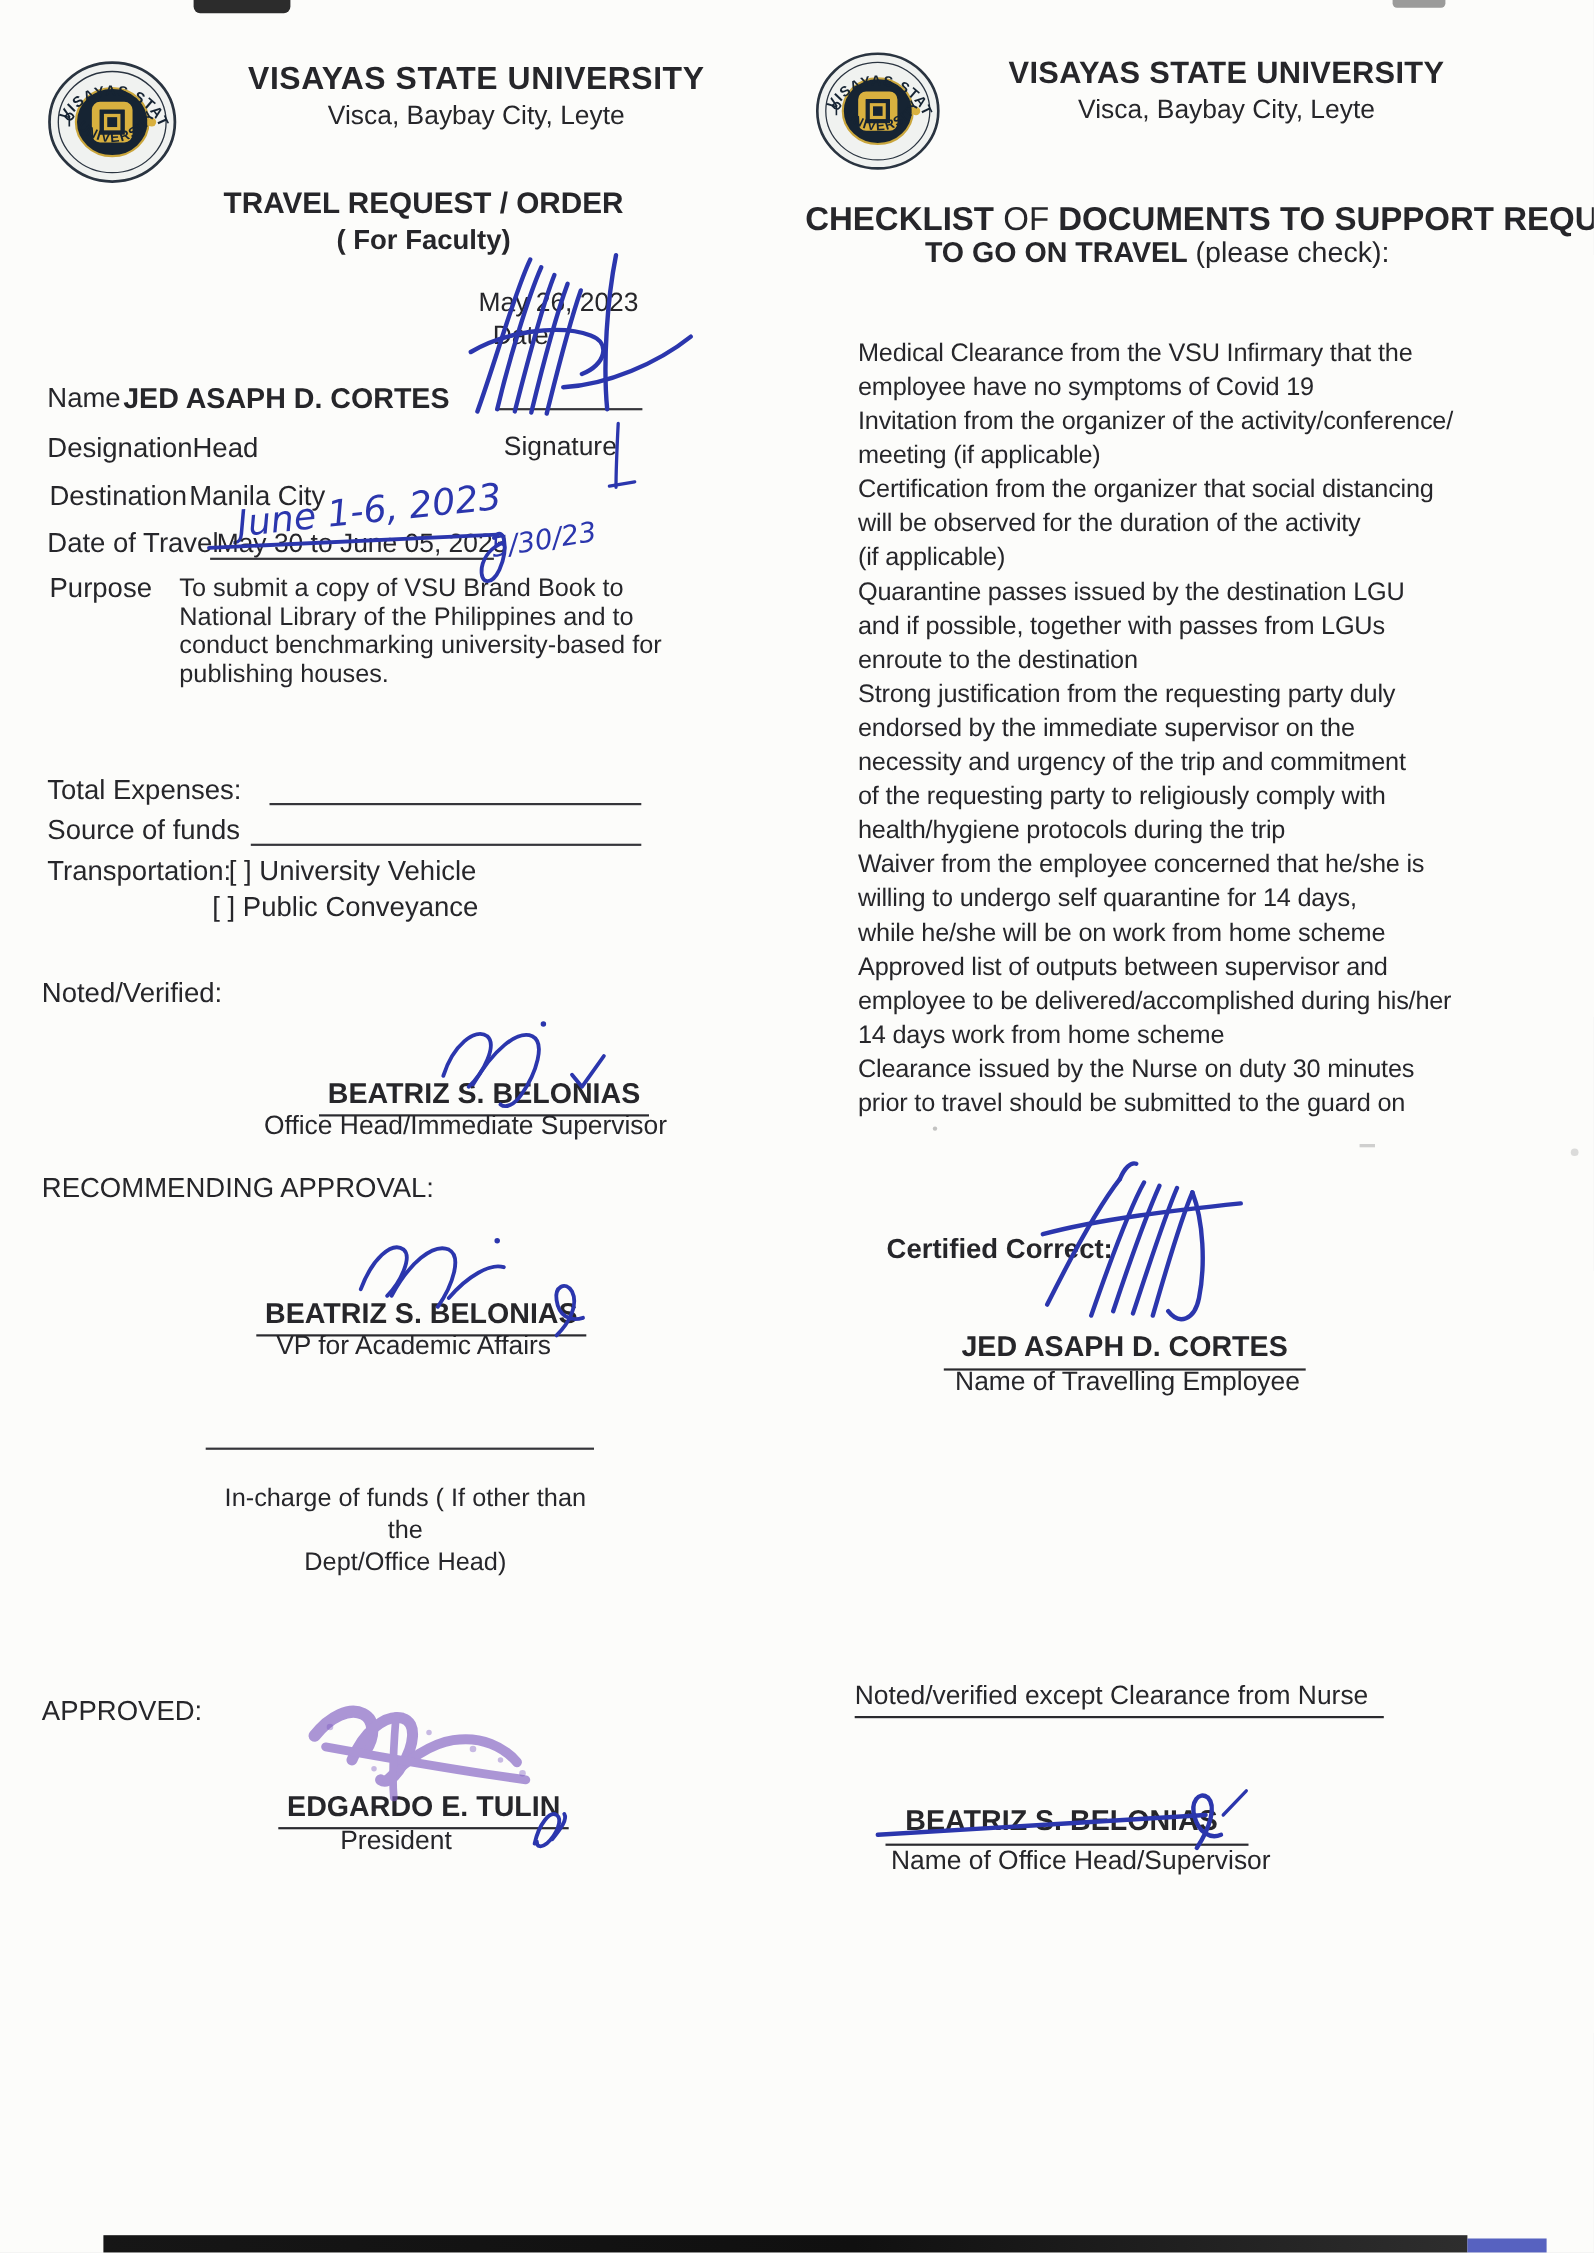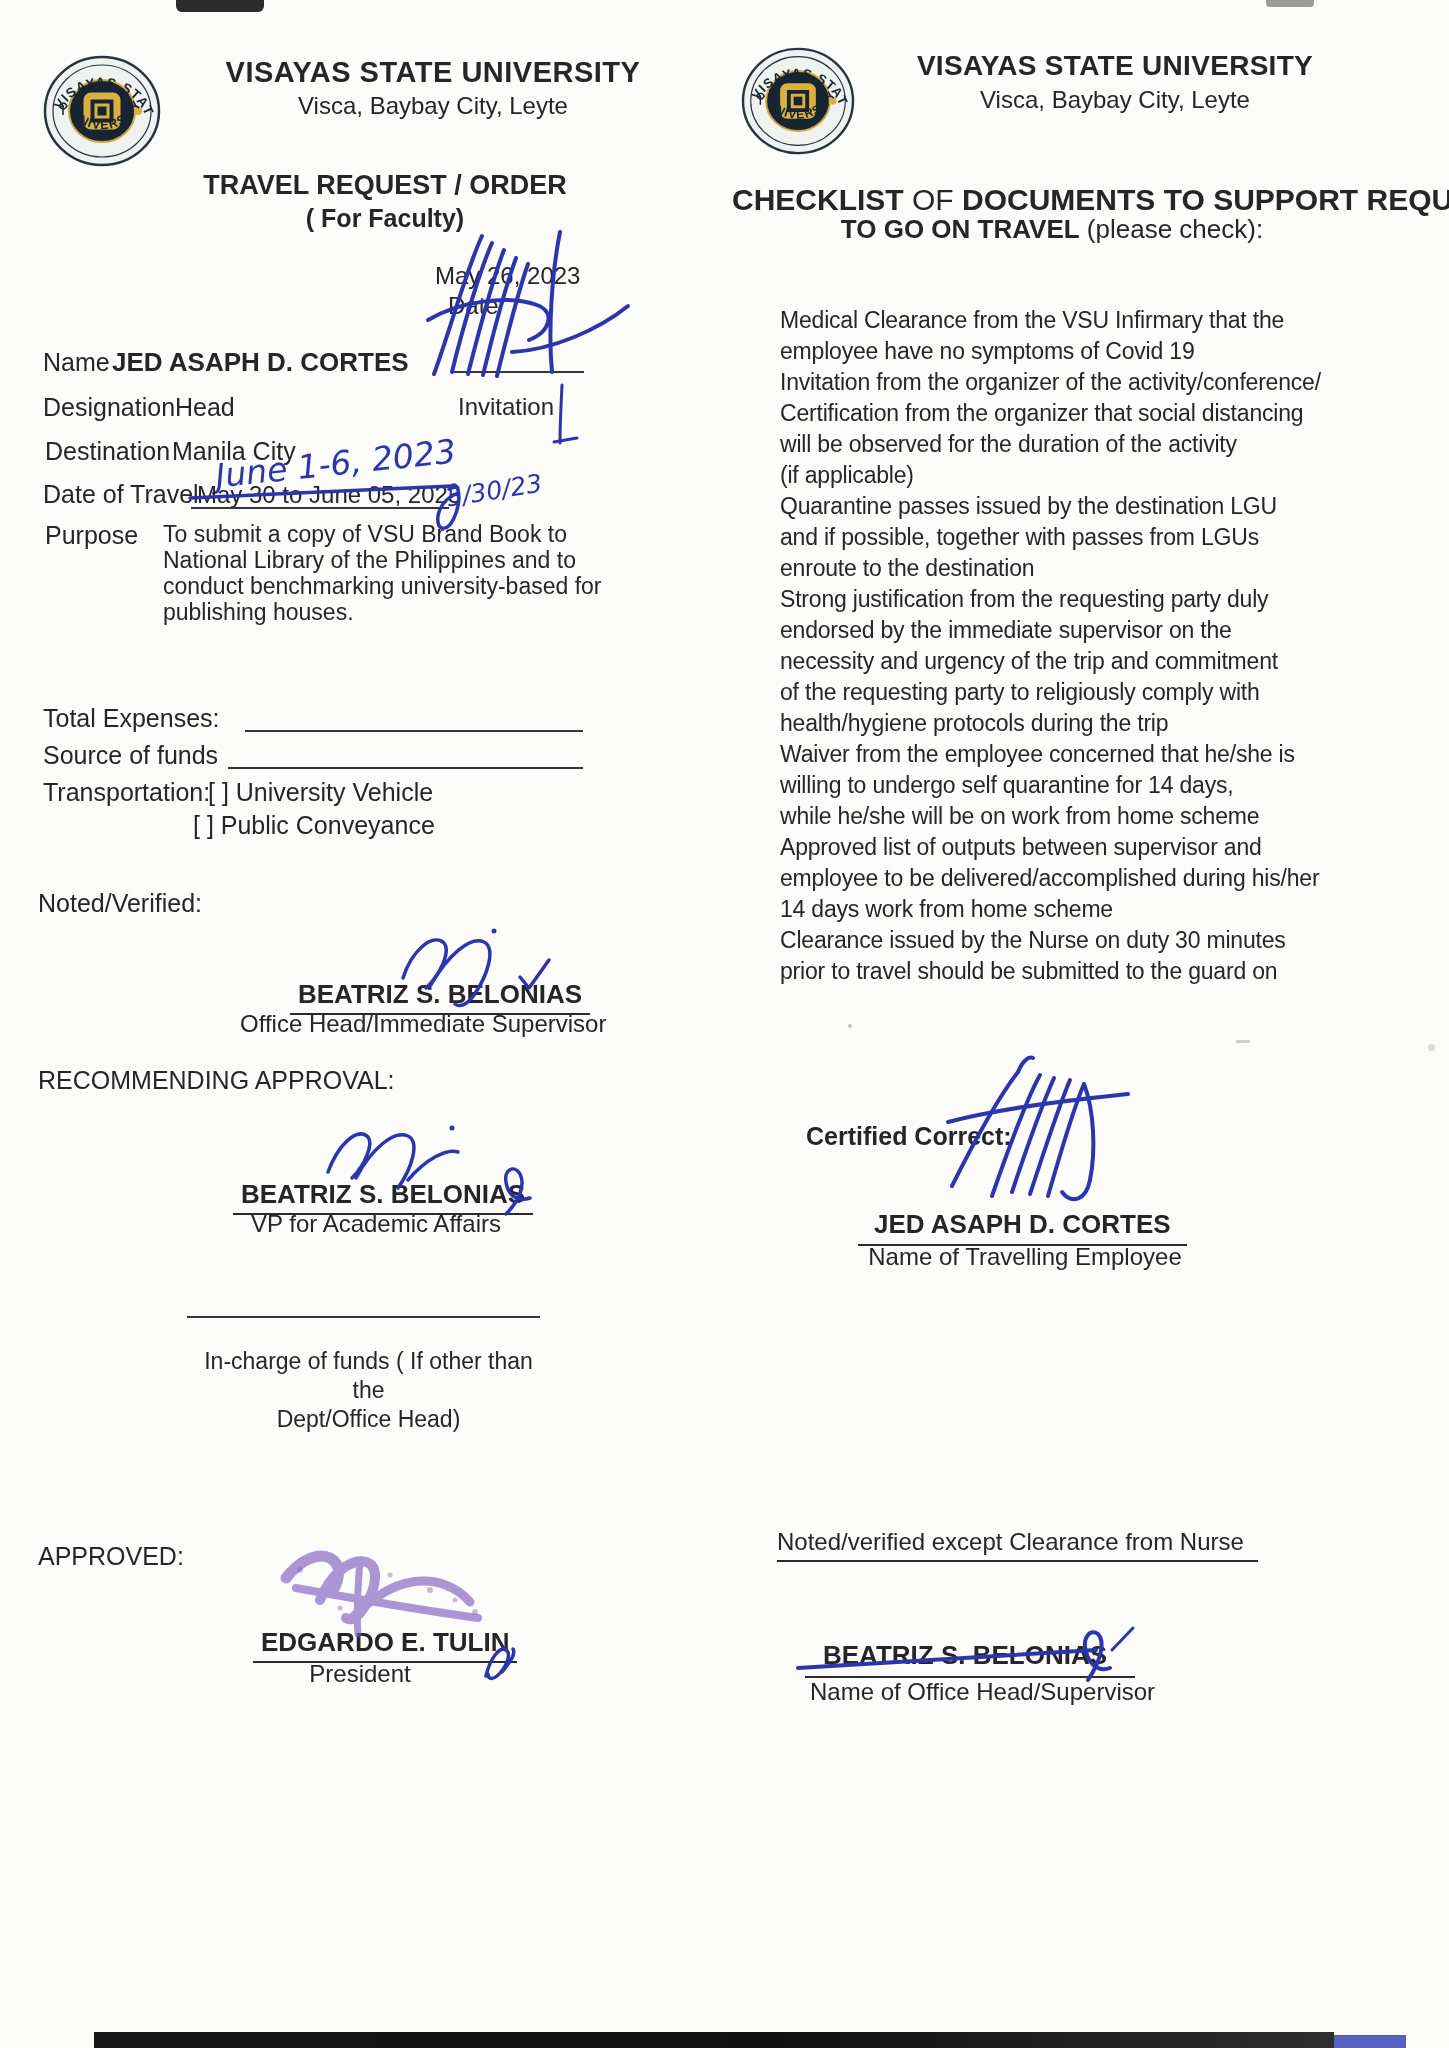--- a/index.html
+++ b/index.html
@@ -65,21 +65,21 @@
     <div class="t b f27 ctr" style="left:145px; top:170px; width:480px;">TRAVEL REQUEST / ORDER</div>
     <div class="t f25 ctr" style="left:145px; top:204px; width:480px;font-weight:bold;">( For Faculty)</div>
 
     <div class="t f24" style="left:435px; top:262px;">May 26, 2023</div>
     <div class="t f24" style="left:448px; top:292px;">Date</div>
 
     <div class="t f25" style="left:43px; top:348px;">Name</div>
     <div class="t b f26" style="left:112px; top:347px;">JED ASAPH D. CORTES</div>
 
     <div class="formline" style="left:452px; top:371px; width:132px;"></div>
-    <div class="t f24" style="left:458px; top:393px;">Invitation</div>
+    <div class="t f24" style="left:458px; top:393px;">Signature</div>
 
     <div class="t f25" style="left:43px; top:393px;">Designation</div>
     <div class="t f25" style="left:175px; top:393px;">Head</div>
 
     <div class="t f25" style="left:45px; top:437px;">Destination</div>
     <div class="t f25" style="left:172px; top:437px;">Manila City</div>
 
     <div class="hand" style="left:215px; top:444px; font-size:33px; transform:rotate(-6deg);">June 1-6, 2023</div>
     <div class="t f25" style="left:43px; top:480px;">Date of Travel</div>
     <div class="t f24 struck-black" style="left:197px; top:481px;">May 30 to June 05, 2023</div>
@@ -152,20 +152,21 @@
       <span class="b">CHECKLIST</span><span> OF </span><span class="b">DOCUMENTS TO SUPPORT REQUEST</span>
     </div>
     <div class="t f27 ctr" style="left:732px; top:214px; width:640px; font-size:26px;">
       <span class="b">TO GO ON TRAVEL</span><span> (please check):</span>
     </div>
 
     <div class="t list checklist-list" style="left:780px; top:305px;">
         <div>Medical Clearance from the VSU Infirmary that the</div>
         <div>employee have no symptoms of Covid 19</div>
         <div>Invitation from the organizer of the activity/conference/</div>
+        <div>meeting (if applicable)</div>
         <div>Certification from the organizer that social distancing</div>
         <div>will be observed for the duration of the activity</div>
         <div> (if applicable)</div>
         <div>Quarantine passes issued by the destination LGU</div>
         <div>and if possible, together with passes from LGUs</div>
         <div>enroute to the destination</div>
         <div>Strong justification from the requesting party duly</div>
         <div>endorsed by the immediate supervisor on the</div>
         <div>necessity and urgency of the trip and commitment</div>
         <div>of the requesting party to religiously comply with</div>

